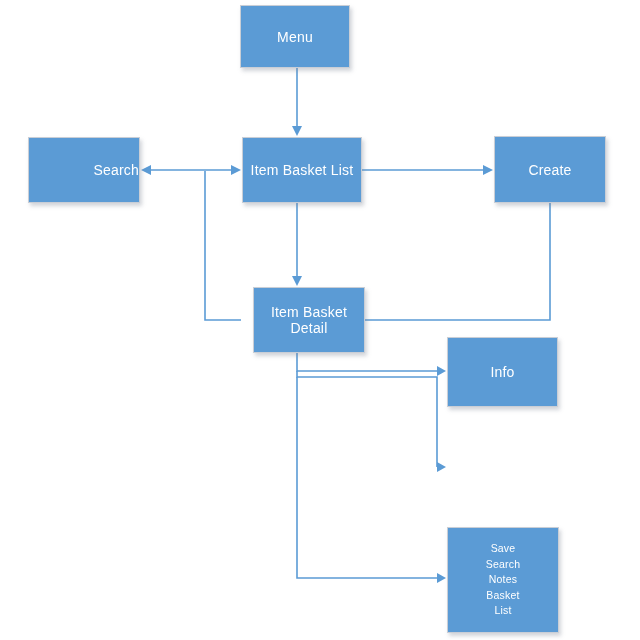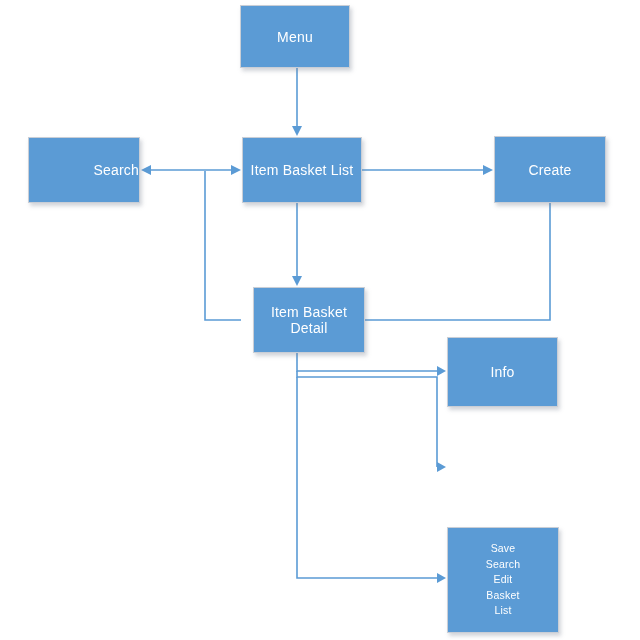--- a/index.html
+++ b/index.html
@@ -135,18 +135,18 @@
   </div>
 
   <div class="node n-info">
     <span>Info</span>
   </div>
 
 
   <div class="node n-actions multi">
     <span>Save</span>
     <span>Search</span>
-    <span>Edit</span>
+    <span>Notes</span>
     <span>Basket</span>
     <span>List</span>
   </div>
 
 </div>
 
 </body></html>

